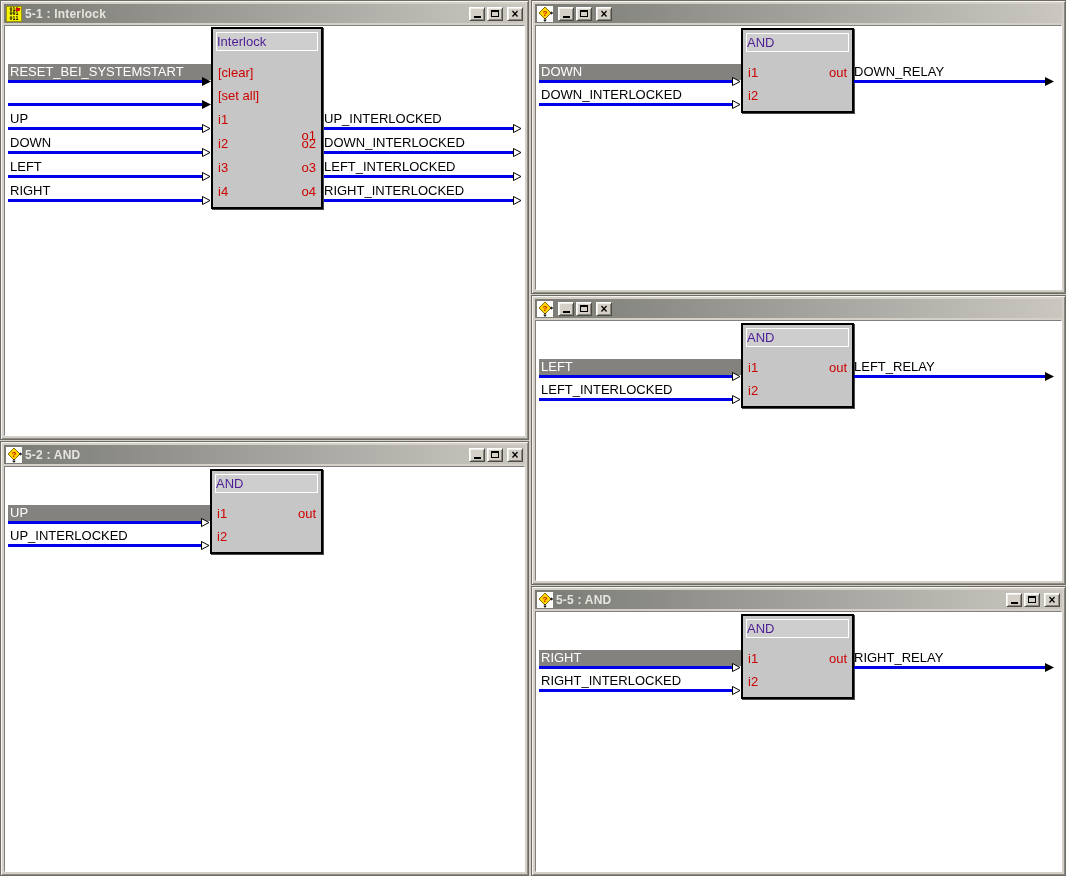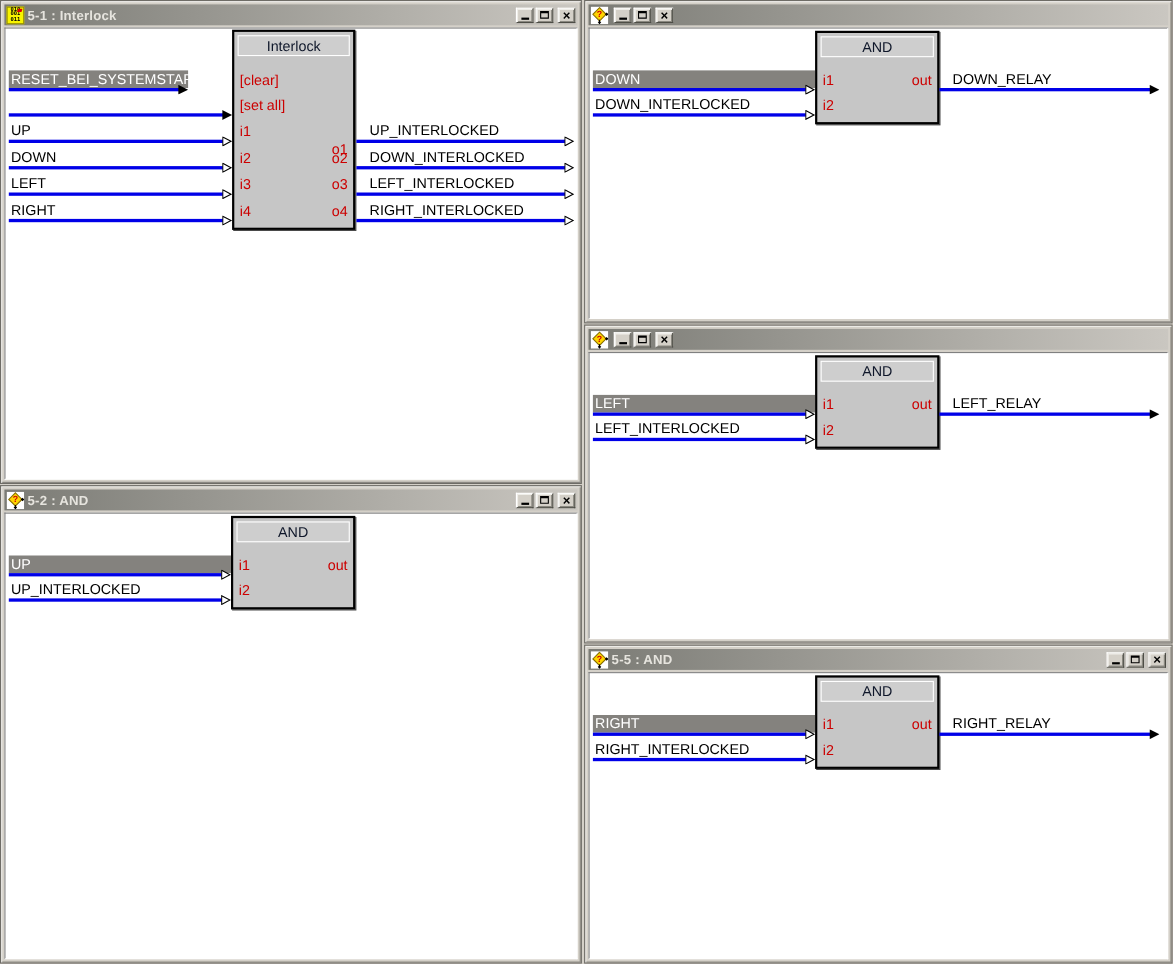--- a/index.html
+++ b/index.html
@@ -59,32 +59,32 @@
   }
   
   .fb{
     position:absolute;box-sizing:border-box;
     background:#c6c6c6;border:2px solid #000;
     box-shadow:1px 1px 0 #4a4a4a;
   }
   .fb-head{
     margin:3px 3px 0 3px;height:17px;line-height:17px;
     border:1px solid #ffffff;background:#cecece;
-    text-align:center;font-size:13px;color:#0f172a;white-space:nowrap;overflow:hidden;
+    font-size:13px;color:#4c1d95;white-space:nowrap;overflow:hidden;
   }
   .pin{position:absolute;font-size:13px;line-height:14px;color:#cc0000;white-space:nowrap;}
   .pl{left:5px;} .pr{right:5px;}
   
   .sigrow{position:absolute;}
   .siglabel{
     height:16px;line-height:16px;font-size:13px;color:#000;
     white-space:nowrap;padding-left:2px;overflow:visible;
   }
   .siglabel.hl{background:#84827e;color:#ffffff;}
-  .sigrow.out .siglabel{padding-left:12px;}
+  .sigrow.out .siglabel{padding-left:0;}
   .sigline{height:3px;background:#0000e8;width:calc(100% - 6px);}
   .arr{position:absolute;right:0;top:13px;}
   .hollow{fill:#ffffff;stroke:#000000;stroke-width:1;}
   .filled{fill:#000000;stroke:none;}
 </style>
 </head>
 <body>
 
 <div class="window" style="left:0;top:0;width:529px;height:440px">
   <div class="titlebar">
@@ -101,21 +101,21 @@
       <span class="ctrl">
           <span class="g-max"></span>
         </span>
       <span class="ctrl gx">
           <span class="g-x">×</span>
         </span>
     </span>
   </div>
   <div class="client">
 
-    <div class="sigrow" style="left:3px;top:38px;width:163px">
+    <div class="sigrow" style="left:3px;top:38px;width:203px">
       <div class="siglabel hl">RESET_BEI_SYSTEMSTART</div>
       <div class="sigline"></div>
       <svg class="arr" width="9" height="9">
           <path class="filled" d="M0,0 L9,4.5 L0,9 Z"></path>
         </svg>
     </div>
     <div class="sigrow" style="left:3px;top:61px;width:203px">
       <div class="siglabel"></div>
       <div class="sigline"></div>
       <svg class="arr" width="9" height="9">

